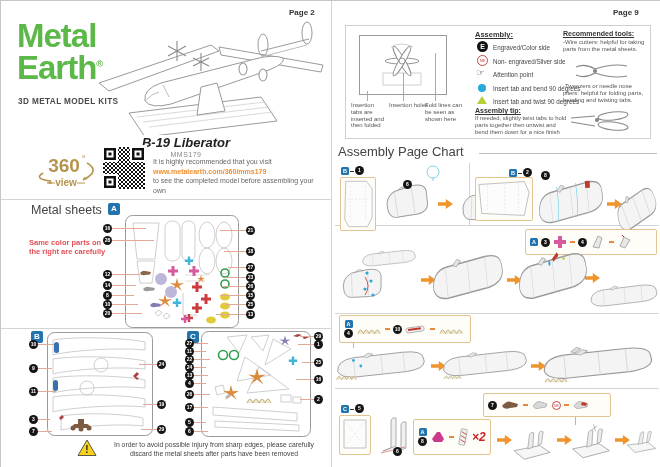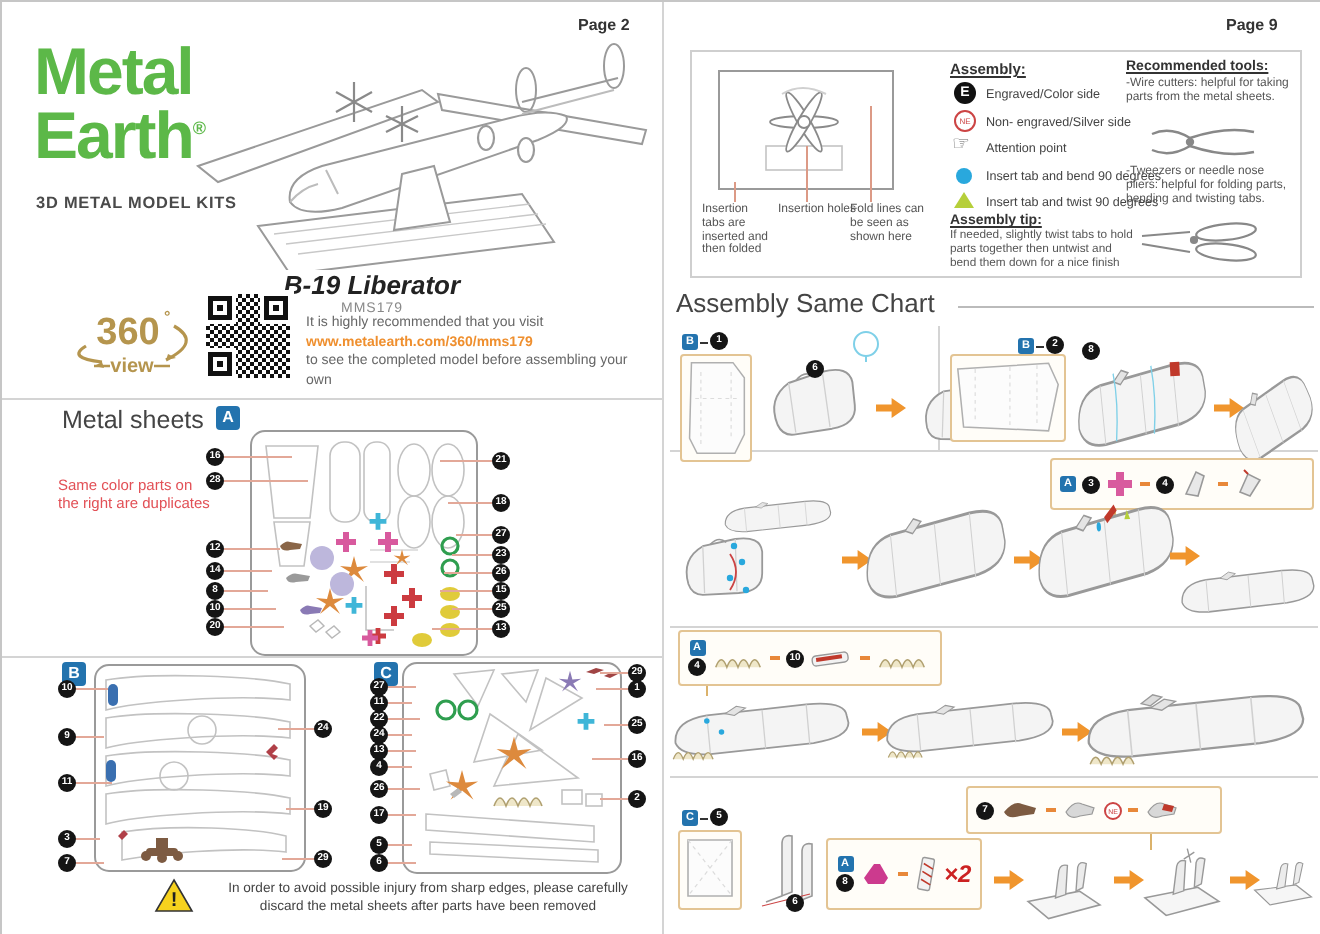--- a/index.html
+++ b/index.html
@@ -12,21 +12,21 @@
   .pagelabel{position:absolute;font-size:8px;color:#333;font-weight:bold;}
   
   .logo{position:absolute;left:16px;top:20px;color:#5cb848;font-weight:bold;font-size:33px;line-height:29px;letter-spacing:-1px;}
   .logo sup{font-size:9px;letter-spacing:0;}
   .logosub{position:absolute;left:17px;top:96px;font-size:8.2px;font-weight:bold;color:#4a4a4a;letter-spacing:.4px;}
   .mtitle{position:absolute;left:60px;top:134px;width:250px;text-align:center;font-size:13px;font-weight:bold;font-style:italic;color:#222;}
   .msku{position:absolute;left:60px;top:150px;width:250px;text-align:center;font-size:7px;color:#888;letter-spacing:.5px;}
   .rec{position:absolute;left:152px;top:156px;width:174px;font-size:7px;line-height:9.5px;color:#666;}
   .rec .url{color:#ef8f2e;font-weight:bold;}
   .msheads{position:absolute;left:30px;top:202px;font-size:12.5px;color:#444;}
-  .note{position:absolute;left:28px;top:237px;font-size:7.5px;font-weight:normal;color:#e25056;line-height:9px;}
+  .note{position:absolute;left:28px;top:237px;font-size:7.5px;font-weight:bold;color:#e25056;line-height:9px;}
   .shlabel{position:absolute;width:12px;height:12px;background:#2373ae;color:#fff;font-size:8px;line-height:12px;
            text-align:center;font-weight:bold;border-radius:2px;}
   .pn{display:inline-block;width:9px;height:9px;border-radius:50%;background:#151515;color:#fff;
       font-size:5px;line-height:9px;text-align:center;font-weight:bold;flex:none;}
   .pn.abs{position:absolute;}
   .cline{position:absolute;height:1px;background:#e3a898;}
   .warn{position:absolute;left:98px;top:440px;width:230px;font-size:6.8px;line-height:8.5px;color:#444;text-align:center;}
   
   .infobox{position:absolute;left:344px;top:24px;width:304px;height:112px;border:1px solid #cfcfcf;background:#fff;}
   .dlabel{position:absolute;font-size:6px;line-height:6.8px;color:#555;}
@@ -170,21 +170,21 @@
     <div>It is highly recommended that you visit</div>
     <div class="url">www.metalearth.com/360/mms179</div>
     <div>to see the completed model before assembling your own</div>
   </div>
 
   <div class="hl" style="left:0;top:198px;width:330px"></div>
 
   <div class="msheads">Metal sheets</div>
   <div class="note">
     <div>Same color parts on</div>
-    <div>the right are duplicates</div>
+    <div>the right are carefully</div>
   </div>
 
   <span class="shlabel" style="left:107px;top:202px">A</span>
   <svg class="abs" style="left:124px;top:214px" width="114" height="113" viewBox="0 0 114 113">
     <rect x="0.5" y="0.5" width="113" height="112" rx="7" fill="#fff" stroke="#9a9a9a"></rect>
     <g fill="none" stroke="#c2c2c2" stroke-width="0.8">
       <path d="M8,8 L34,8 L30,44 L12,44 Z"></path>
         <path d="M12,46 L30,46 L27,68 L15,68 Z"></path>
       <rect x="40" y="6" width="15" height="40" rx="7"></rect>
         <rect x="57" y="6" width="13" height="40" rx="6"></rect>
@@ -422,21 +422,21 @@
   <svg class="abs" style="left:568px;top:108px" width="62" height="24" viewBox="0 0 62 24">
     <g stroke="#888" fill="none" stroke-width="1.1">
       <path d="M2,9 L26,7"></path>
         <path d="M2,13 L26,17"></path>
       <circle cx="28" cy="11" r="1.5" fill="#888"></circle>
       <ellipse cx="44" cy="7" rx="15" ry="4" transform="rotate(-6 44 7)"></ellipse>
       <ellipse cx="44" cy="17" rx="15" ry="4" transform="rotate(6 44 17)"></ellipse>
     </g>
   </svg>
 
-  <div class="afc">Assembly Same Chart</div>
+  <div class="afc">Assembly Page Chart</div>
   <div class="hl" style="left:478px;top:152px;width:178px;background:#bbb"></div>
   <div class="hl" style="left:334px;top:224px;width:324px"></div>
   <div class="hl" style="left:334px;top:312px;width:324px"></div>
   <div class="hl" style="left:334px;top:387px;width:324px"></div>
   <div class="vl" style="left:468px;top:162px;height:62px"></div>
 
   <span class="sq abs" style="left:340px;top:166px">B</span>
   <span class="bdash" style="left:349px;top:170px"></span>
   <span class="pn abs" style="left:354px;top:165px">1</span>
   <div class="tanbox" style="left:339px;top:176px;width:36px;height:54px">

